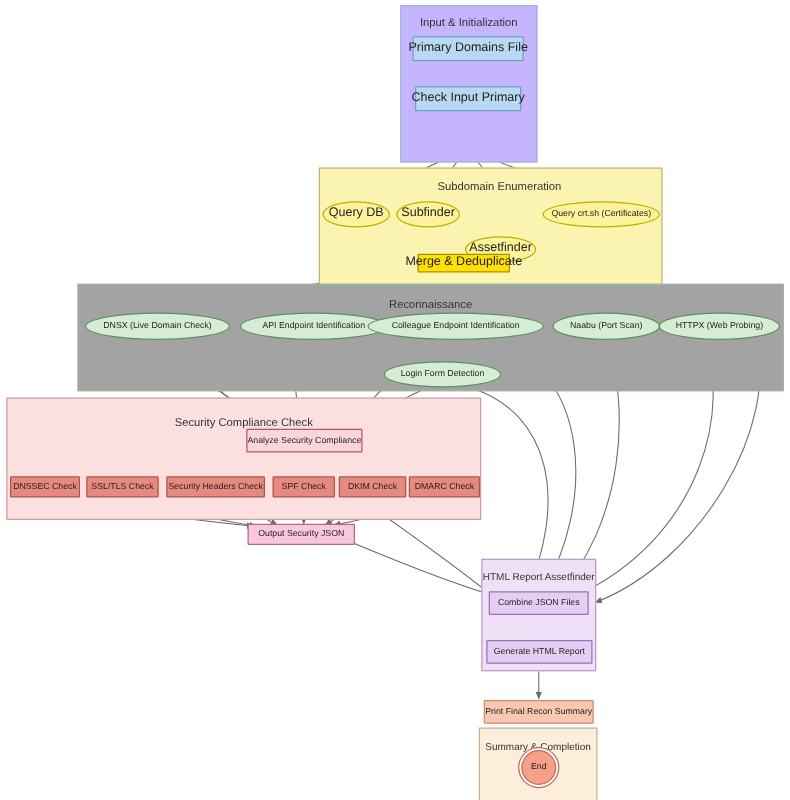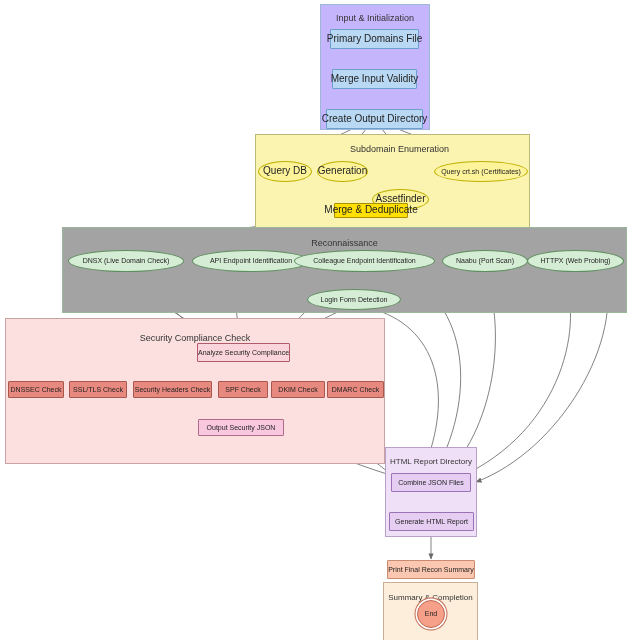--- a/index.html
+++ b/index.html
@@ -115,58 +115,57 @@
       <path d="M431,500 L431,514"></path>
       <path d="M431,537 L431,559"></path>
       <path d="M431,583 L431,598"></path>
     </g>
   </svg>
 
   <div class="cluster c-input" style="left:320px;top:4px;width:110px;height:126px;">
     <div class="cluster-title" style="top:8px;">Input &amp; Initialization</div>
   </div>
   <div class="node rect n-input" style="left:330px;top:29px;width:89px;height:20px;">Primary Domains File</div>
-  <div class="node rect n-input" style="left:332px;top:69px;width:85px;height:20px;">Merge Input Validity</div>
-  <div class="node rect n-input" style="left:326px;top:109px;width:97px;height:20px;">Create Output Directory</div>
+  <div class="node rect n-input" style="left:332px;top:69px;width:85px;height:20px;">Check Input Primary</div>
 
   <div class="cluster c-sub" style="left:255px;top:134px;width:275px;height:95px;">
     <div class="cluster-title" style="top:9px;padding-left:14px;">Subdomain Enumeration</div>
   </div>
   <div class="node ell n-sub" style="left:258px;top:161px;width:54px;height:21px;">Query DB</div>
-  <div class="node ell n-sub" style="left:317px;top:161px;width:51px;height:21px;">Generation</div>
+  <div class="node ell n-sub" style="left:317px;top:161px;width:51px;height:21px;">Subfinder</div>
   <div class="node ell n-sub" style="left:372px;top:161px;width:57px;height:21px;margin-top:28px;">Assetfinder</div>
   <div class="node ell n-sub" style="left:434px;top:161px;width:94px;height:21px;font-size:7px;">Query crt.sh (Certificates)</div>
   <div class="node rect n-merge" style="left:334px;top:203px;width:74px;height:15px;">Merge &amp; Deduplicate</div>
 
   <div class="cluster c-recon" style="left:62px;top:227px;width:565px;height:86px;">
     <div class="cluster-title" style="top:10px;">Reconnaissance</div>
   </div>
   <div class="node ell n-recon" style="left:68px;top:250px;width:116px;height:22px;font-size:7px;">DNSX (Live Domain Check)</div>
   <div class="node ell n-recon" style="left:192px;top:250px;width:118px;height:22px;font-size:7px;">API Endpoint Identification</div>
   <div class="node ell n-recon" style="left:294px;top:250px;width:141px;height:22px;font-size:7px;">Colleague Endpoint Identification</div>
   <div class="node ell n-recon" style="left:442px;top:250px;width:86px;height:22px;font-size:7px;">Naabu (Port Scan)</div>
   <div class="node ell n-recon" style="left:527px;top:250px;width:97px;height:22px;font-size:7px;">HTTPX (Web Probing)</div>
   <div class="node ell n-recon" style="left:307px;top:289px;width:94px;height:21px;font-size:7px;">Login Form Detection</div>
 
-  <div class="cluster c-sec" style="left:5px;top:318px;width:380px;height:146px;">
+  <div class="cluster c-sec" style="left:5px;top:318px;width:380px;height:98px;">
     <div class="cluster-title" style="top:14px;">Security Compliance Check</div>
   </div>
   <div class="node rect n-analyze" style="left:197px;top:343px;width:93px;height:19px;font-size:7px;">Analyze Security Compliance</div>
 
   <div class="node rect n-check" style="left:8px;top:381px;width:56px;height:17px;font-size:7px;">DNSSEC Check</div>
   <div class="node rect n-check" style="left:69px;top:381px;width:58px;height:17px;font-size:7px;">SSL/TLS Check</div>
   <div class="node rect n-check" style="left:133px;top:381px;width:79px;height:17px;font-size:7px;">Security Headers Check</div>
   <div class="node rect n-check" style="left:218px;top:381px;width:50px;height:17px;font-size:7px;">SPF Check</div>
   <div class="node rect n-check" style="left:271px;top:381px;width:54px;height:17px;font-size:7px;">DKIM Check</div>
   <div class="node rect n-check" style="left:327px;top:381px;width:57px;height:17px;font-size:7px;">DMARC Check</div>
 
   <div class="node rect n-outjson" style="left:198px;top:419px;width:86px;height:17px;font-size:7px;">Output Security JSON</div>
 
   <div class="cluster c-html" style="left:385px;top:447px;width:92px;height:90px;">
-    <div class="cluster-title" style="top:9px;font-size:8px;">HTML Report Directory</div>
+    <div class="cluster-title" style="top:9px;font-size:8px;">HTML Report Assetfinder</div>
   </div>
   <div class="node rect n-html" style="left:391px;top:473px;width:80px;height:19px;font-size:7px;">Combine JSON Files</div>
   <div class="node rect n-html" style="left:389px;top:512px;width:85px;height:19px;font-size:7px;">Generate HTML Report</div>
 
   <div class="cluster c-sum" style="left:383px;top:538px;width:95px;height:98px;margin-top:44px;">
     <div class="cluster-title" style="top:10px;font-size:8px;">Summary &amp; Completion</div>
   </div>
   <div class="node rect n-sum" style="left:387px;top:560px;width:88px;height:19px;font-size:7px;">Print Final Recon Summary</div>
   <div class="node n-end" style="left:417px;top:600px;width:28px;height:28px;font-size:7px;">End</div>
 

